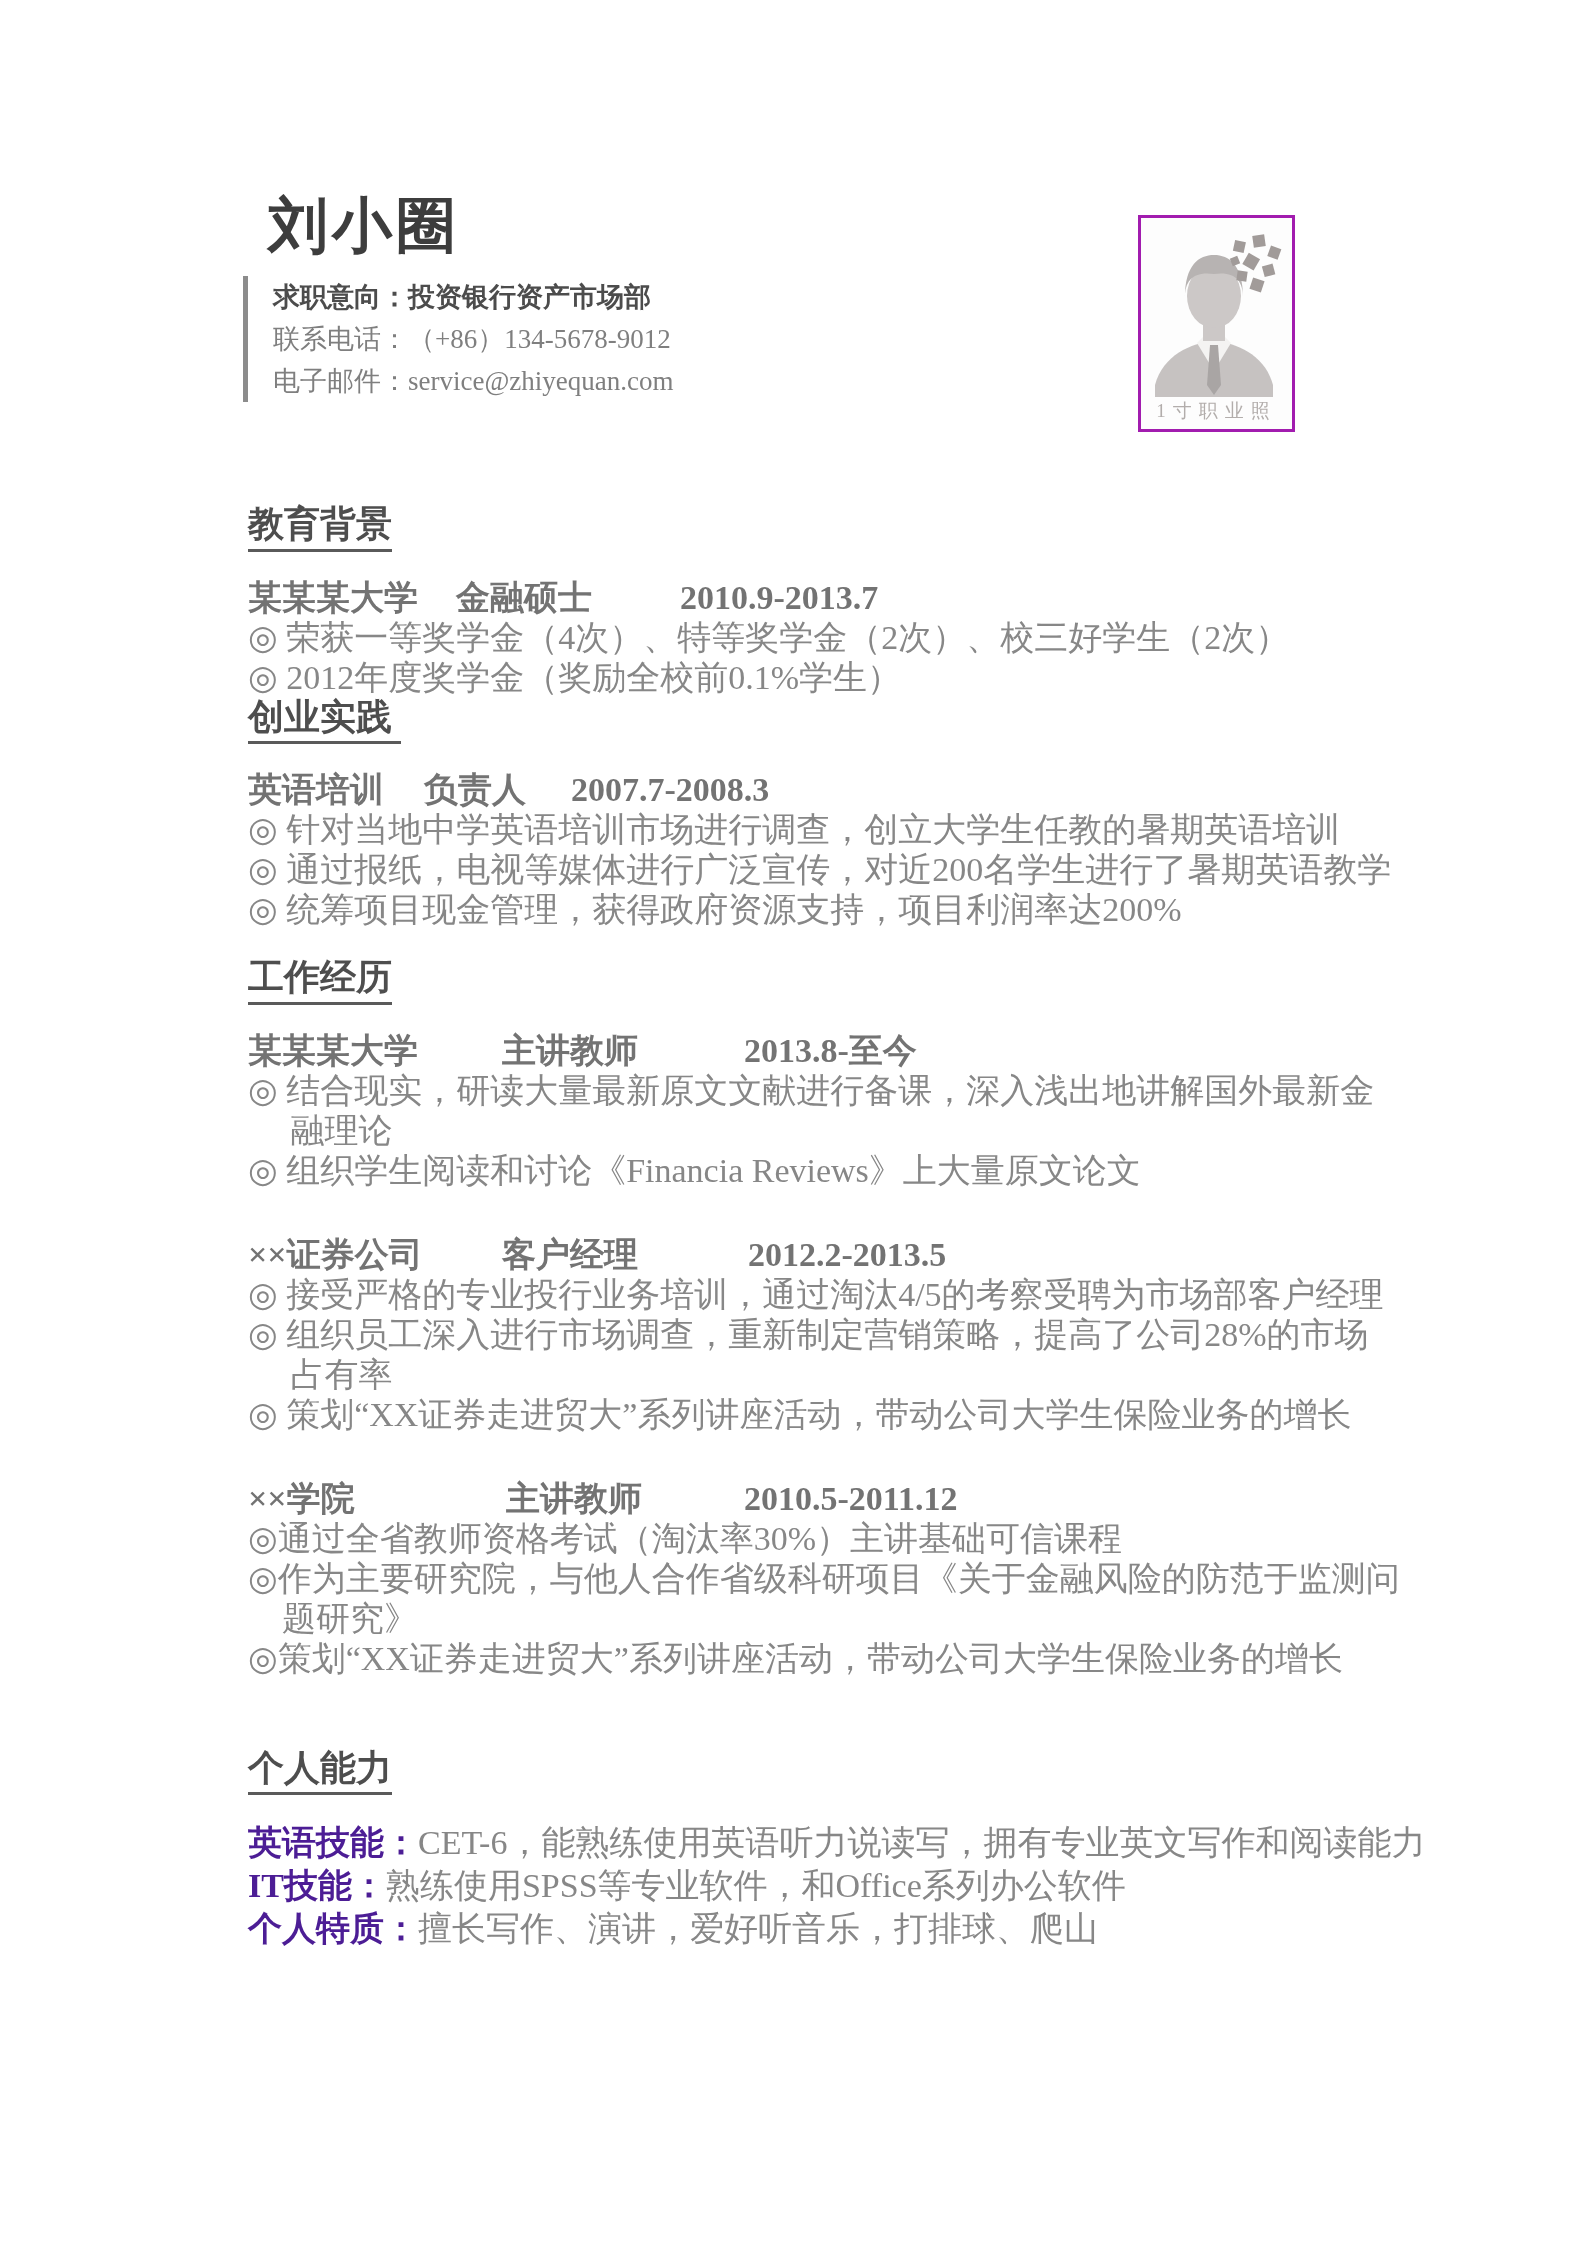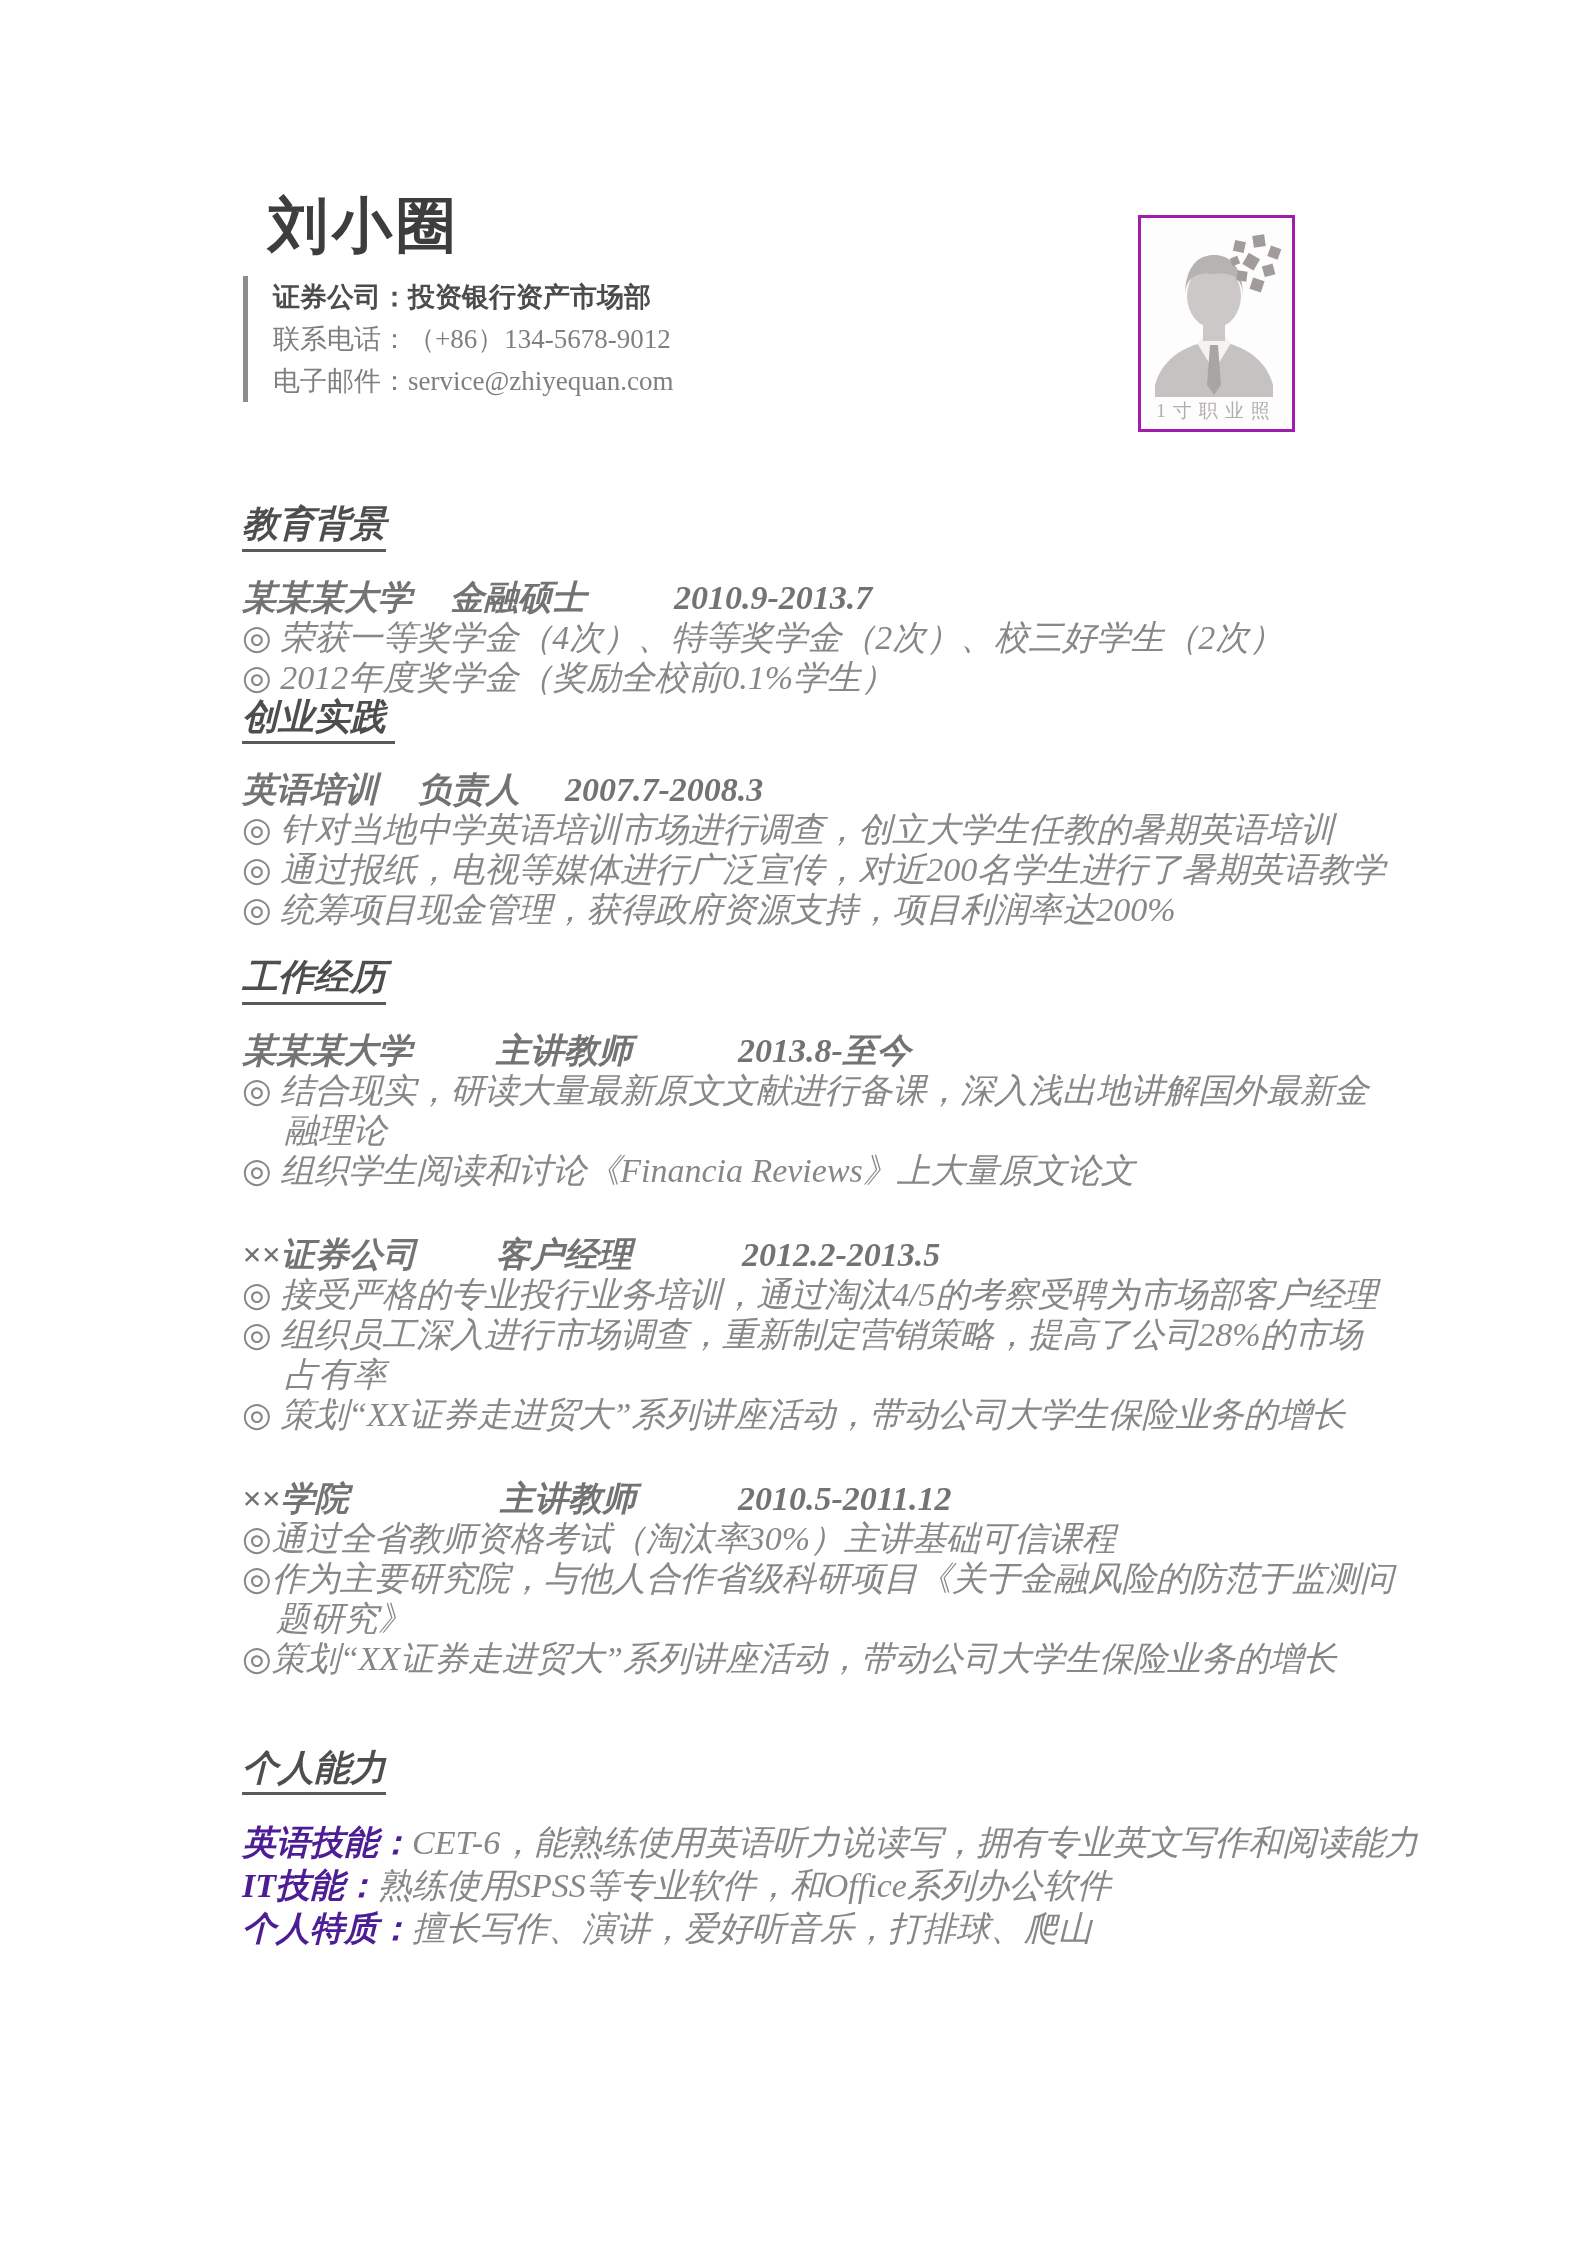--- a/index.html
+++ b/index.html
@@ -25,21 +25,21 @@
   .photo {
     position:absolute; left:1138px; top:215px; width:157px; height:217px;
     border:3px solid #a21caf; box-sizing:border-box; background:#fdfdfd;text-decoration:underline;
   }
   .photo svg { position:absolute; left:0; top:0; width:100%; height:100%; }
   .photo .caption {
     position:absolute; left:0; right:0; bottom:5px; text-align:center;
     font-size:19px; color:#b2adab; letter-spacing:7px; white-space:pre;
   }
   
-  .content { position:absolute; left:242px; top:505px; width:1130px;font-style:italic; }
+  .content { position:absolute; left:248px; top:505px; width:1130px; }
   .sec-head { margin:0 0 26px 0; }
   .sec-title {
     display:inline-block; font-size:36px; font-weight:bold; color:#4e4e4e;
     line-height:1.1; padding-bottom:4px; border-bottom:3px solid #5a5a5a;
     white-space:pre;
   }
   .entry-row { display:flex; font-size:34px; font-weight:bold; color:#737373;
     line-height:40px; white-space:pre; }
   .bullet-line { font-size:34px; color:#878787; line-height:40px; white-space:pre; }
   .section-startup { }
@@ -59,21 +59,21 @@
   .ability-text { color:#878787; }
 </style>
 </head>
 <body>
 
 <div class="page">
 
   <div class="name">刘小圈</div>
 
   <div class="contact">
-    <div class="line objective-line"><span>证券公司：</span><span>投资银行资产市场部</span></div>
+    <div class="line objective-line"><span>求职意向：</span><span>投资银行资产市场部</span></div>
     <div class="line plain-line"><span>联系电话：</span><span>（+86）134-5678-9012</span></div>
     <div class="line plain-line"><span>电子邮件：</span><span>service@zhiyequan.com</span></div>
   </div>
 
   <div class="photo">
     <svg viewBox="0 0 151 209">
 
       <path d="M14,178 L14,166 C22,136 50,124 73,122 C96,124 124,136 132,166 L132,178 Z" fill="#c6c2c1"></path>
 
       <path d="M56,124 L73,152 L90,124 L84,118 L62,118 Z" fill="#f4f3f2"></path>

